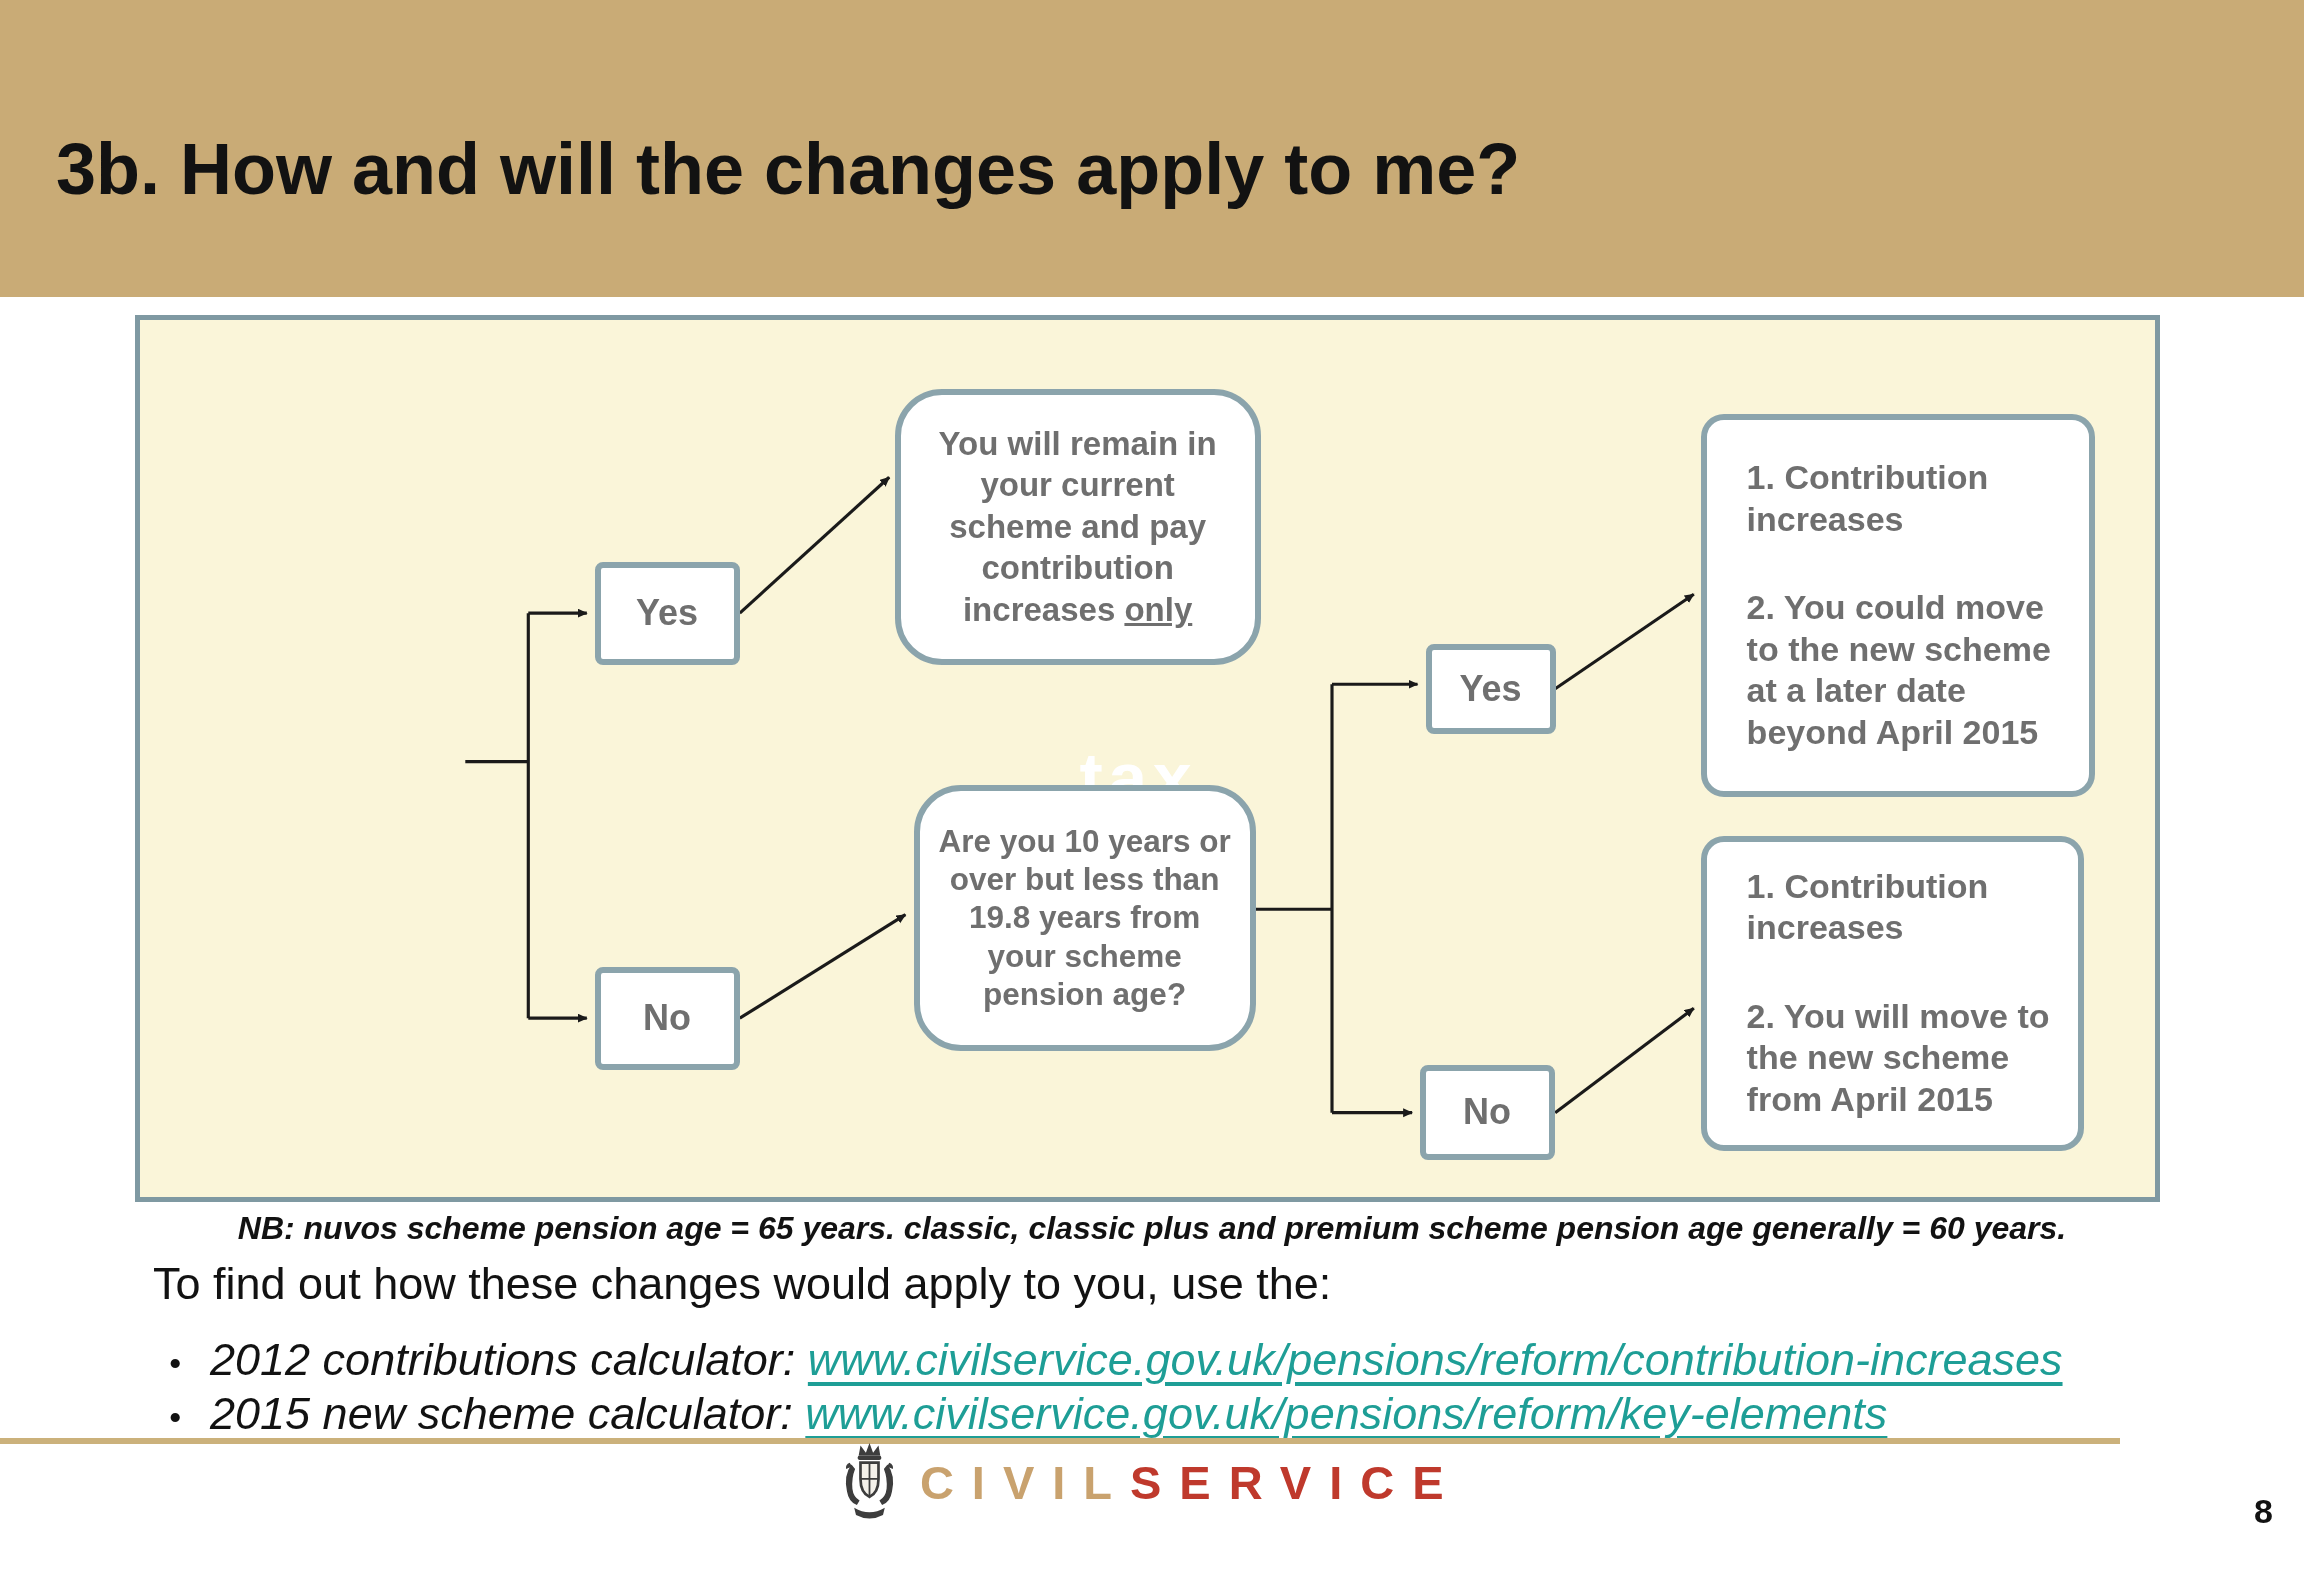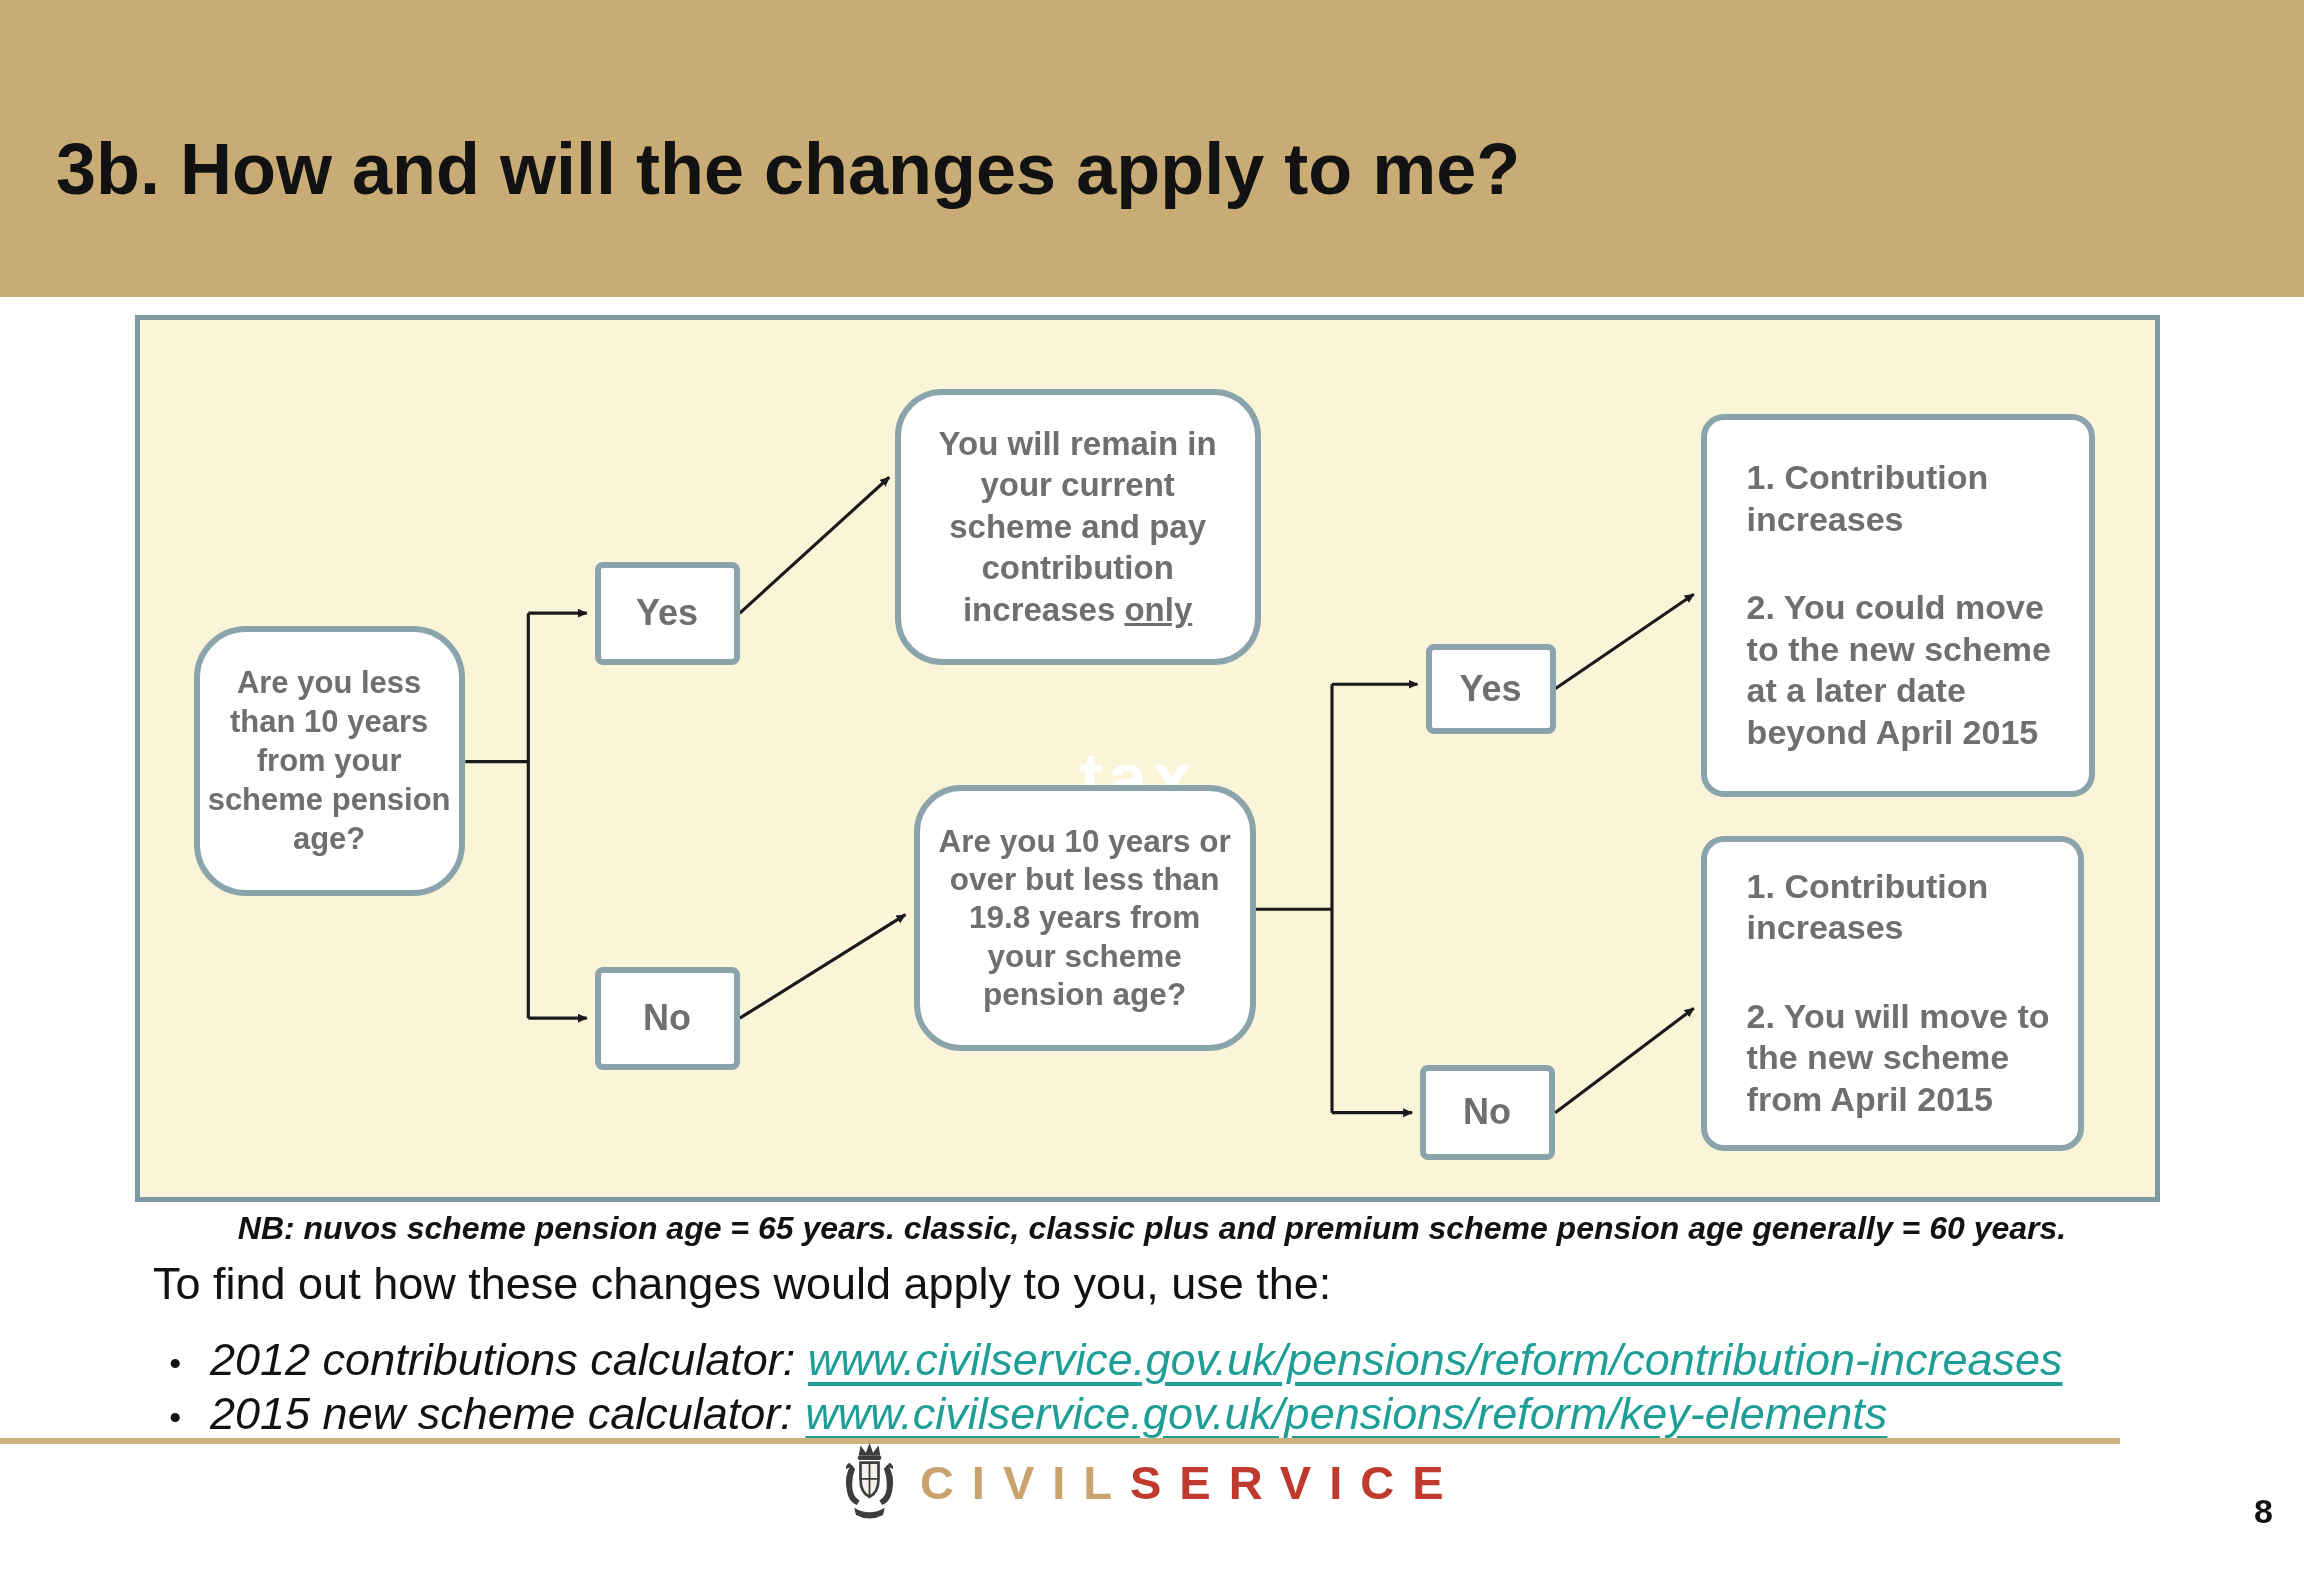--- a/index.html
+++ b/index.html
@@ -109,23 +109,20 @@
         <path d="M672 781 L856 666" marker-end="url(#ah)"></path>
         <path d="M1245 660 H1330"></path>
         <path d="M1330 410 V886"></path>
         <path d="M1330 410 H1425" marker-end="url(#ah)"></path>
         <path d="M1330 886 H1419" marker-end="url(#ah)"></path>
         <path d="M1578 415 L1732 310" marker-end="url(#ah)"></path>
         <path d="M1578 886 L1732 770" marker-end="url(#ah)"></path>
       </g>
     </svg>
 
-    <div class="node node-start">
-      <p>Are you less than 10 years from your scheme pension age?</p>
-    </div>
 
     <div class="node node-small node-yes1">
       <p>Yes</p>
     </div>
 
     <div class="node node-small node-no1">
       <p>No</p>
     </div>
 
     <div class="node node-remain">

